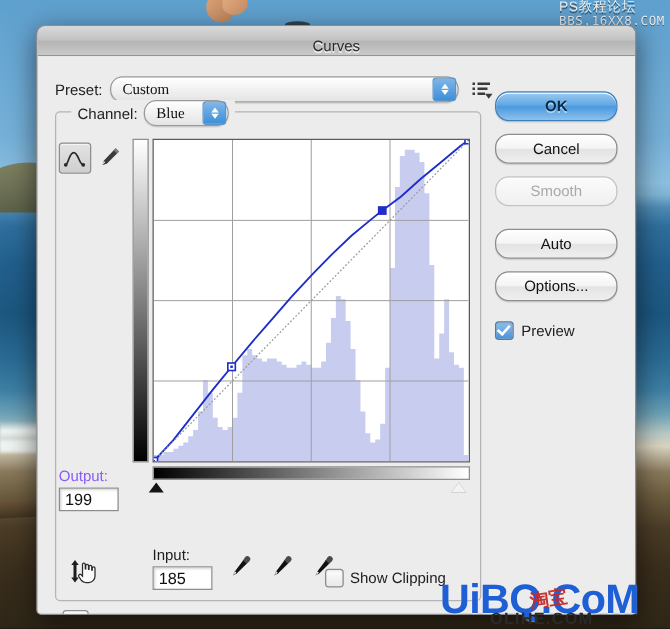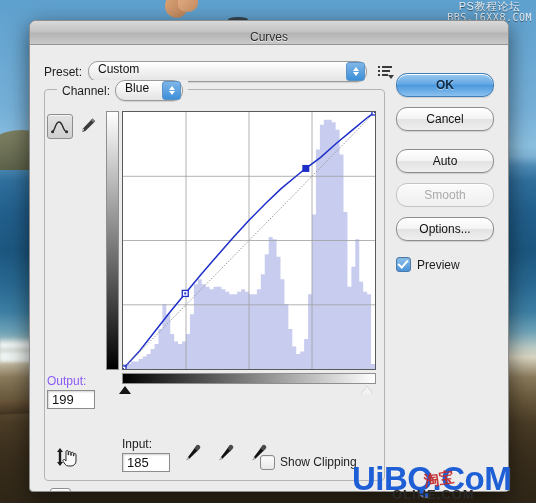--- a/index.html
+++ b/index.html
@@ -116,21 +116,21 @@
     background: #2c2c2c;
     border-radius: 50% 50% 0 0;
     opacity: .8;
   }
 
   
   #wm-top {
     position: absolute;
     right: 4px;
     top: 1px;
-    text-align: center;
+    text-align: left;
     line-height: 1.05;
     color: #e9eef2;
     text-shadow: 0 1px 0 rgba(0,0,0,.45);
     pointer-events: none;
   }
   #wm-top .cn { font-size: 11px; letter-spacing: .5px; }
   #wm-top .en { font-size: 10px; letter-spacing: .5px; font-family: "DejaVu Sans Mono", monospace; }
 
   #wm-main {
     position: absolute;
@@ -209,22 +209,23 @@
   .lbl {
     font-size: 12px;
     color: #1d1d1d;
   }
   .combo {
     position: relative;
     height: 19px;
     background: linear-gradient(to bottom, #ffffff, #f0f0f0 55%, #e4e4e4);
     border: 1px solid #9a9a9a;
     border-radius: 10px;
-    display: flex; align-items: flex-start;
+    display: flex; align-items: center;
     box-shadow: inset 0 1px 0 #fff, 0 1px 1px rgba(0,0,0,.12);
+    font-family: Liberation Serif, serif;
   }
   .combo .val {
     font-size: 12px; color: #111;
     padding-left: 9px;
     flex: 1;
     white-space: nowrap;
   }
   .combo .stepper {
     width: 17px; height: 17px;
     margin-right: 1px;
@@ -604,22 +605,22 @@
       <div id="cdo-btn">
         
       </div>
       <div class="lbl">Curve Display Options</div>
 
     </div>
 
     <div id="btncol">
       <div class="pbtn primary">OK</div>
       <div class="pbtn">Cancel</div>
+      <div class="pbtn disabled">Smooth</div>
       <div class="pbtn" style="margin-top:8px">Auto</div>
-      <div class="pbtn disabled">Smooth</div>
       <div class="pbtn">Options...</div>
       <div id="preview-row">
         <div class="chk on"></div>
         <div class="lbl">Preview</div>
       </div>
     </div>
 
   </div>
 </div>
 

